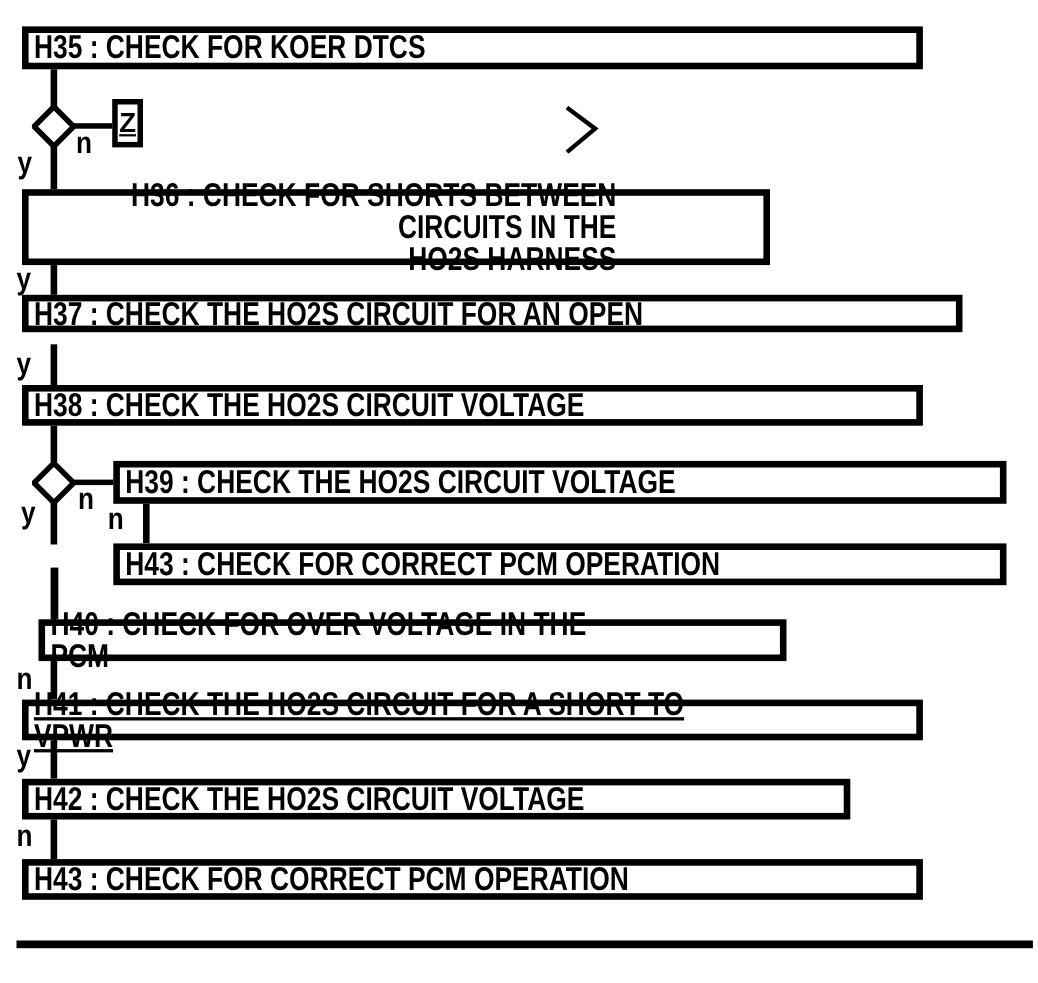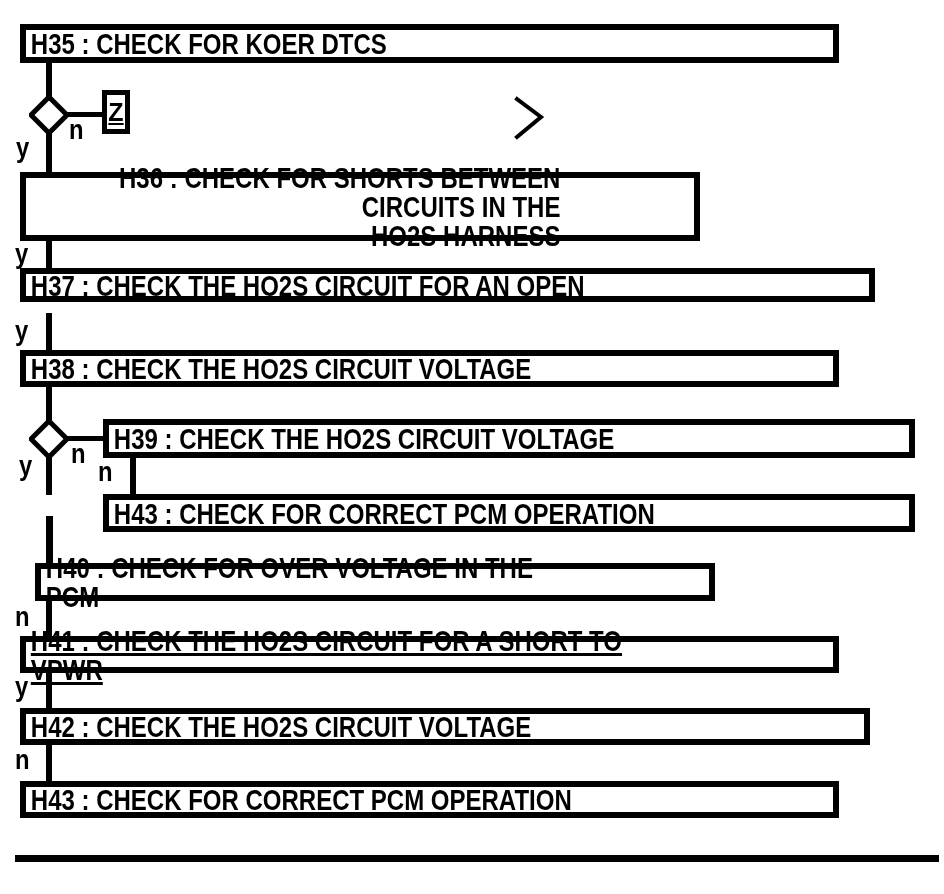--- a/index.html
+++ b/index.html
@@ -119,21 +119,21 @@
   <div class="branch-label" style="left:15px; top:603px;">n</div>
   <div class="vline" style="left:46px; top:601px; width:6px; height:35px;"></div>
 
   <div class="node" style="left:20px; top:636px; width:819px; height:37px;text-decoration:underline;">
     <div class="node-text">H41 : CHECK THE HO2S CIRCUIT FOR A SHORT TO VPWR</div>
   </div>
 
   <div class="branch-label" style="left:15px; top:673px;">y</div>
   <div class="vline" style="left:46px; top:673px; width:6px; height:35px;"></div>
 
-  <div class="node" style="left:20px; top:708px; width:850px; height:37px;">
+  <div class="node" style="left:20px; top:708px; width:753px; height:37px;">
     <div class="node-text">H42 : CHECK THE HO2S CIRCUIT VOLTAGE</div>
   </div>
 
   <div class="branch-label" style="left:15px; top:746px;">n</div>
   <div class="vline" style="left:46px; top:745px; width:6px; height:36px;"></div>
 
   <div class="node" style="left:20px; top:781px; width:819px; height:37px;">
     <div class="node-text">H43 : CHECK FOR CORRECT PCM OPERATION</div>
   </div>
 

